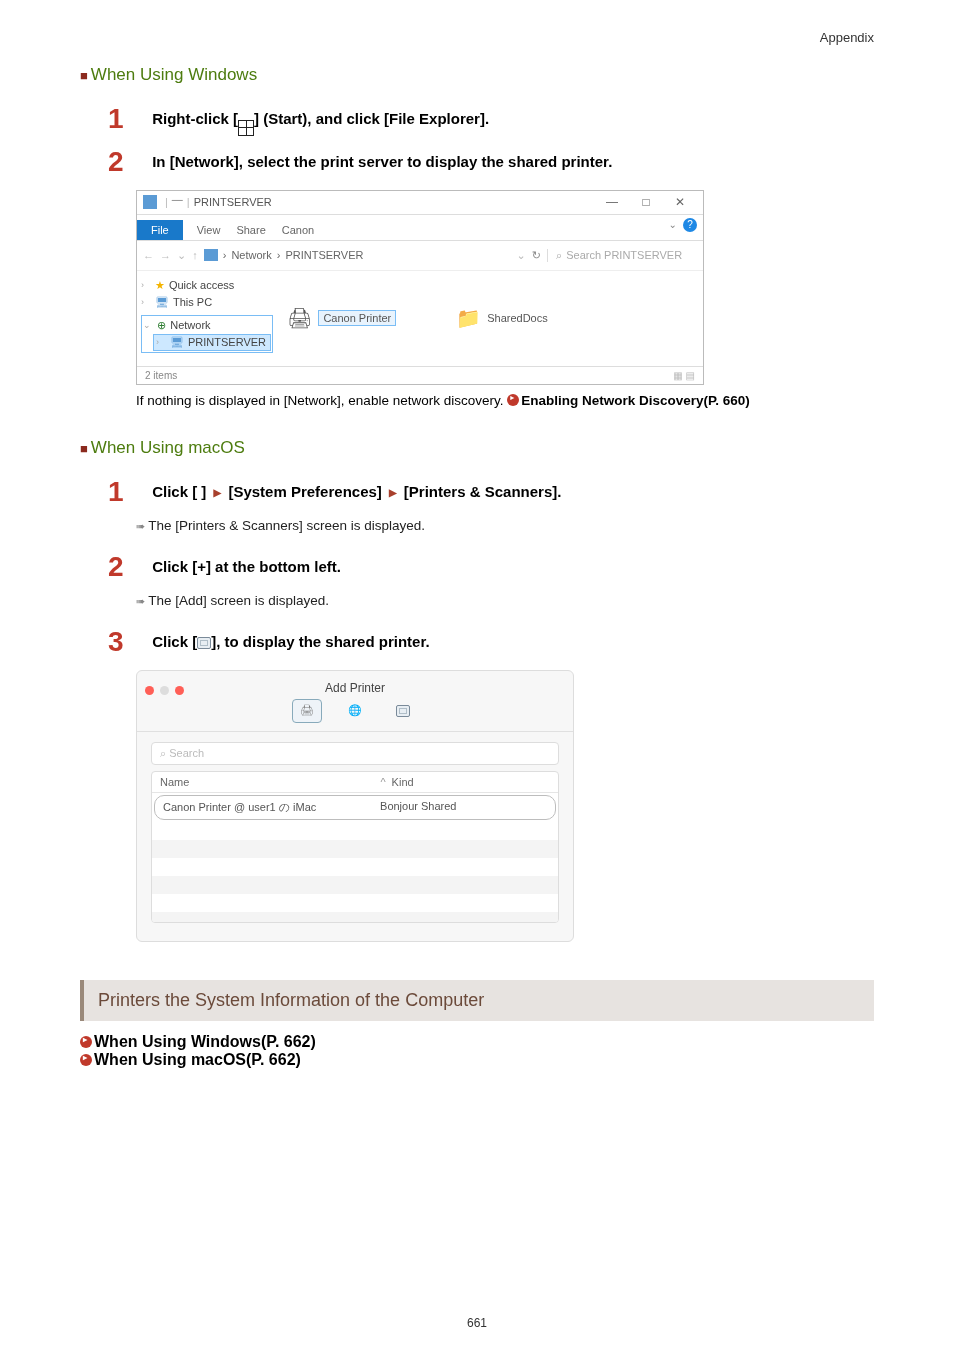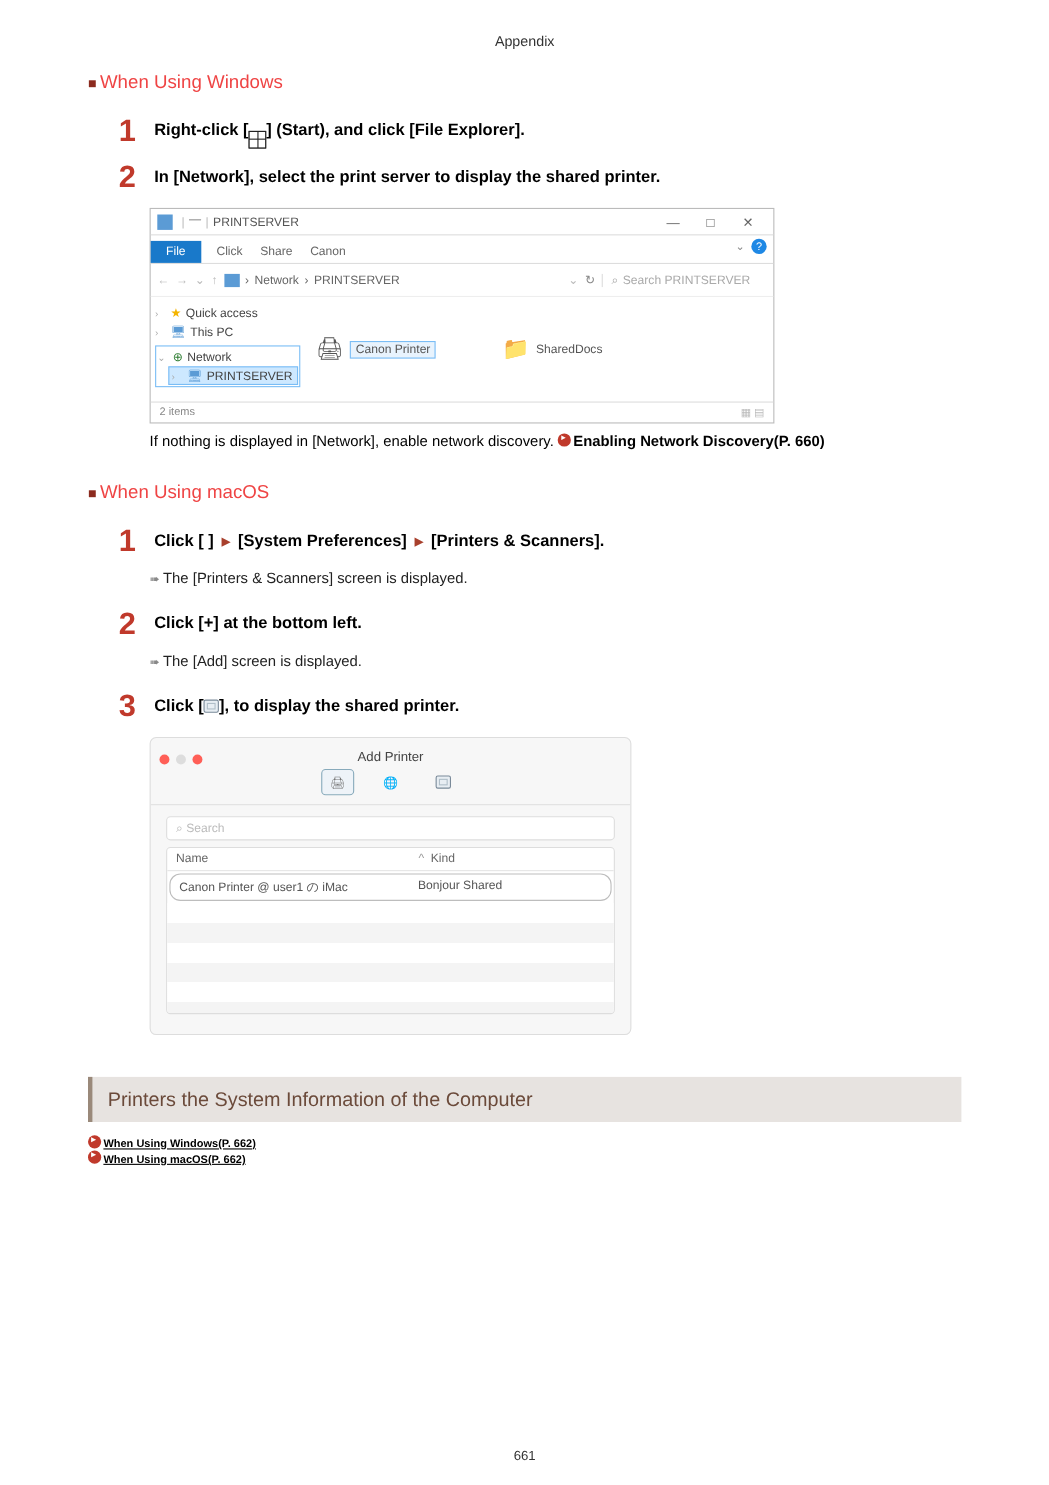--- a/index.html
+++ b/index.html
@@ -6,26 +6,26 @@
   body {
     font-family: Arial, Helvetica, sans-serif;
     width: 954px;
     height: 1350px;
     background: #fff;
     color: #000;
     font-size: 15px;
     position: relative;
     padding: 30px 80px 40px 80px;
   }
-  .page-header { text-align: center; font-size: 13px; color: #333; margin-bottom: 20px; }
-  .sec-heading { color: #ef4444; font-size: 17px; margin: 10px 0 18px 0; }
+  .page-header { text-align: right; font-size: 13px; color: #333; margin-bottom: 20px; }
+  .sec-heading { color: #4d7c0f; font-size: 17px; margin: 10px 0 18px 0; }
   .sec-heading::before { content: "■"; color: #8b2a1e; margin-right: 3px; font-size: 13px; }
   .step { margin: 10px 0 8px 28px; }
   .step-num { color: #c0392b; font-size: 28px; font-weight: bold; display: inline-block; width: 28px; vertical-align: top; }
-  .step-text { display: inline-block; font-weight: bold; font-size: 15px; vertical-align: top; padding-top: 7px; max-width: 720px; }
+  .step-text { display: inline-block; font-weight: bold; font-size: 15px; vertical-align: top; padding-top: 7px; max-width: 720px; margin-left: 12px; }
   .step-desc { margin-left: 56px; margin-top: 10px; font-size: 13.5px; color: #222; }
   .step-desc .arrow { color: #888; font-size: 11px; margin-right: 3px; }
   .inline-icon { display: inline-block; vertical-align: middle; }
   .win-start { width: 16px; height: 16px; background: #222; display: inline-grid; grid-template-columns: 1fr 1fr; grid-template-rows: 1fr 1fr; gap: 1px; border: 1px solid #222; vertical-align: -3px; }
   .win-start span { background: #fff; }
   .apple-logo { font-size: 14px; color: #555; vertical-align: -1px; }
   .tri { color: #a8402d; font-size: 10px; vertical-align: 1px; margin: 0 3px; }
   .mac-windows-icon { display:inline-block; width:14px; height:12px; border:1.5px solid #7a8a99; border-radius:2px; position:relative; vertical-align:-2px; background:#e8eef3;}
   .mac-windows-icon::after{content:"";position:absolute;left:2px;top:2px;right:2px;bottom:2px;border:1px solid #b0bec8;}
   .note { margin-left: 56px; font-size:13.5px; margin-top:8px; }
@@ -84,21 +84,21 @@
   .mac-thead{display:flex;border-bottom:1px solid #e5e5e5;padding:4px 8px;color:#666;font-size:11px;}
   .mac-thead .c1{flex:1.3;}
   .mac-thead .c2{flex:1;}
   .mac-row{display:flex;padding:4px 8px;border:1px solid #bdbdbd;border-radius:10px;margin:2px;}
   .mac-row .c1{flex:1.3;}
   .mac-row .c2{flex:1;}
   .mac-blank{height:100px;background:repeating-linear-gradient(#fff,#fff 18px,#f4f4f4 18px,#f4f4f4 36px);}
 
   
   .band{background:#e7e3e0;border-left:4px solid #9a897a;padding:10px 14px;margin-top:38px;margin-bottom:12px;color:#6b4a3a;font-size:18px;}
-  .band2-links{font-size:10px;margin-top:6px;text-decoration:underline;}
+  .band2-links{font-size:16px;margin-top:6px;}
   .band2-links .link{display:block;font-weight:bold;}
   .page-num{position:absolute;bottom:20px;left:0;right:0;text-align:center;font-size:12px;color:#333;}
 </style>
 </head>
 <body>
 
 <div class="page-header">Appendix</div>
 
 <div class="sec-heading">When Using Windows</div>
 
@@ -126,21 +126,21 @@
     <span style="color:#888;">⎻</span>
     <span class="divider">|</span>
     <span>PRINTSERVER</span>
     <span class="spacer"></span>
     <span class="wbtn">—</span>
     <span class="wbtn">□</span>
     <span class="wbtn">✕</span>
   </div>
   <div class="win-ribbon">
     <span class="file-tab">File</span>
-    <span class="tab">Click</span>
+    <span class="tab">View</span>
     <span class="tab">Share</span>
     <span class="tab">Canon</span>
     <span class="help-row">
       <span class="chev">⌄</span>
       <span class="help-q">?</span>
     </span>
   </div>
   <div class="win-addr">
     <span class="navbtn">←</span>
     <span class="navbtn">→</span>

